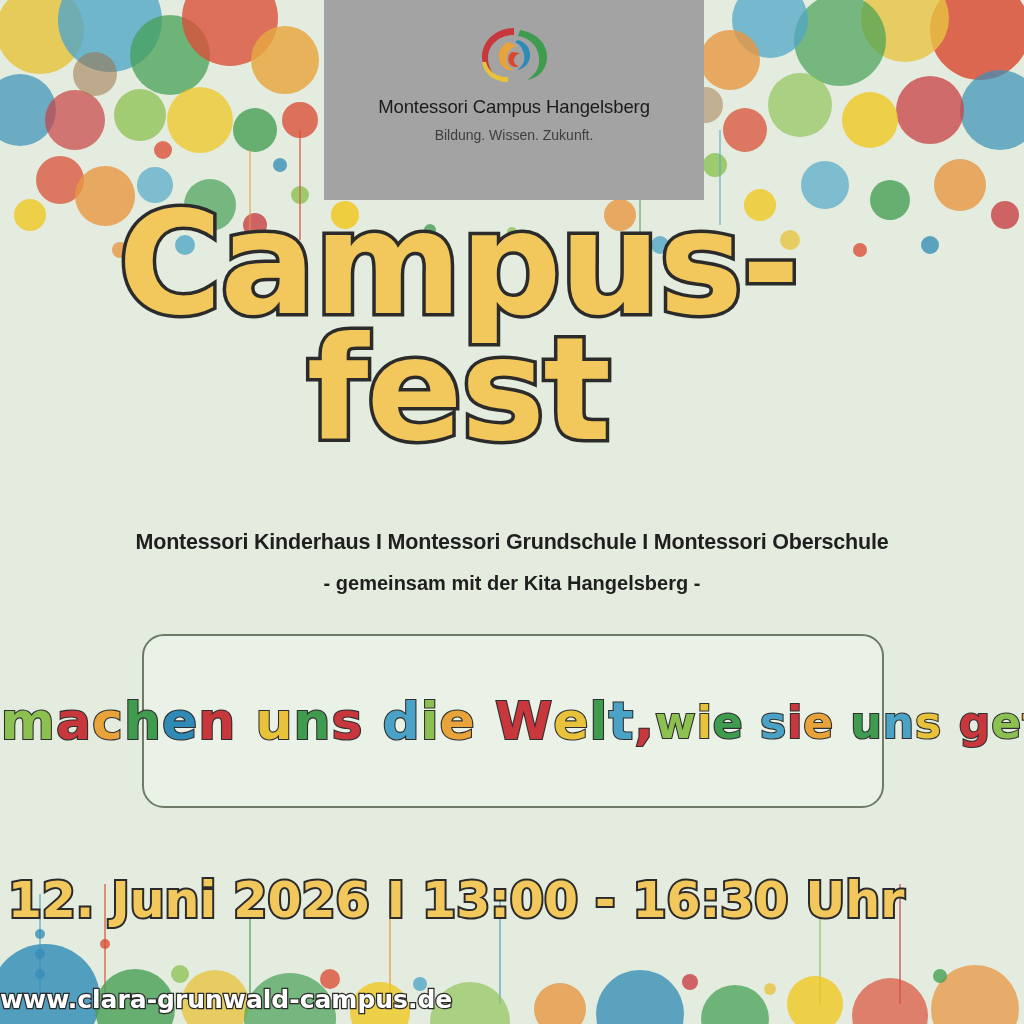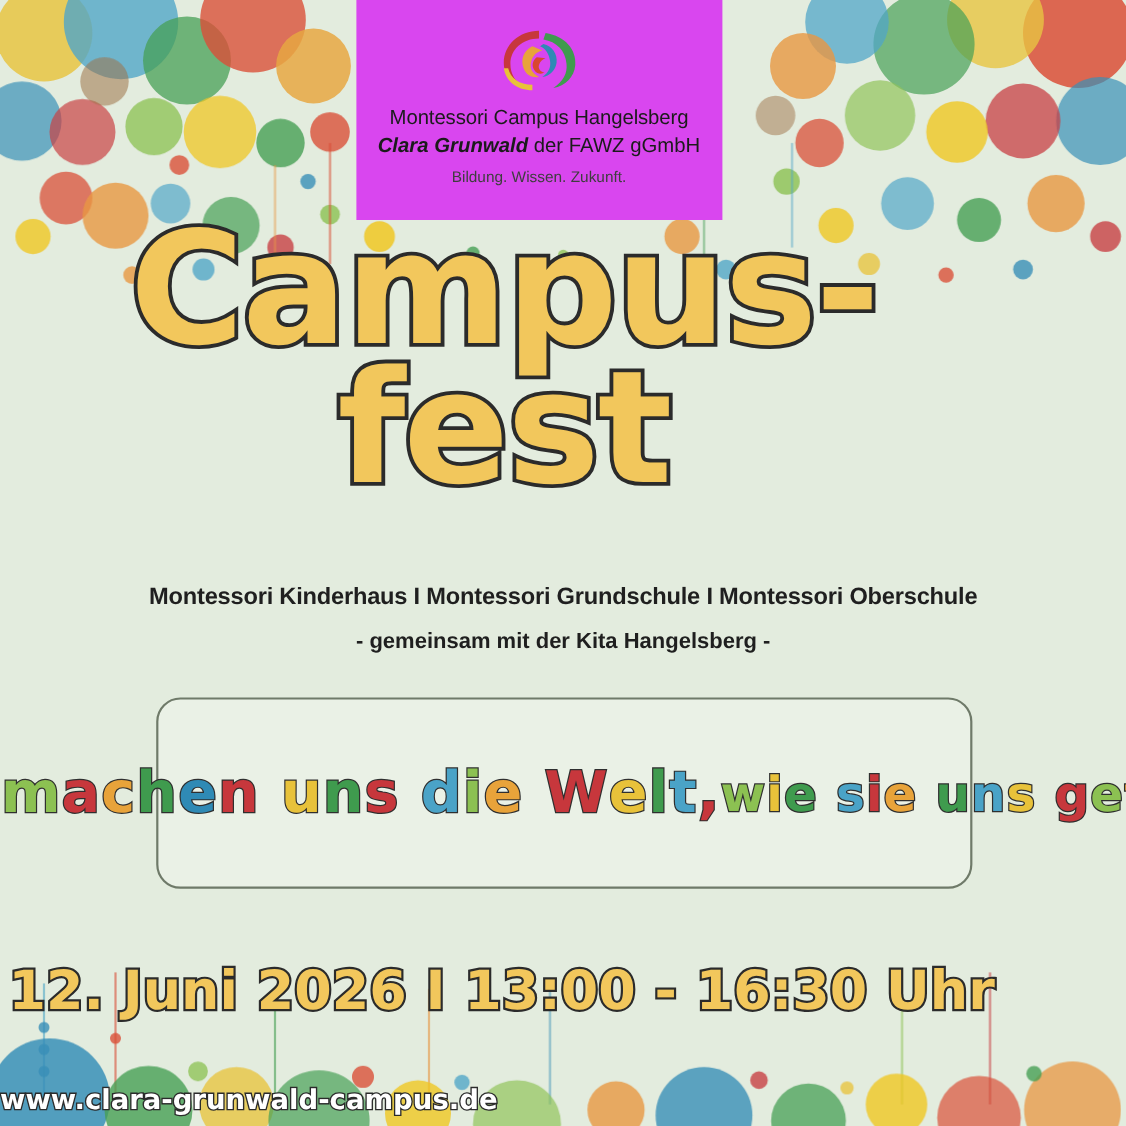--- a/index.html
+++ b/index.html
@@ -20,22 +20,22 @@
     left: 0; width: 1024px;
     pointer-events: none;
   }
   .deco-top { top: 0; height: 300px; }
   .deco-bottom { bottom: 0; height: 140px; }
 
   
   .logo-card {
     position: absolute;
     left: 324px; top: 0;
-    width: 332px; height: 200px;
-    background: #d946ef;
+    width: 380px; height: 200px;
+    background: #a3a3a3;
     z-index: 20;
     display: flex;
     flex-direction: column;
     align-items: center;
     justify-content: flex-start;
     padding-top: 22px;
   }
   .logo-mark { width: 92px; height: 62px; }
   .logo-line1 {
     font-size: 18.5px;
@@ -263,21 +263,20 @@
   <div class="logo-card">
     <svg class="logo-mark" viewBox="0 0 92 62">
       <path d="M46 6 C28 6 14 19 14 35 C14 47 22 56 34 58 C24 53 20 45 20 36 C20 23 31 13 46 13 Z" fill="#c7373c"></path>
       <path d="M52 8 C70 11 80 23 79 37 C78 48 70 56 59 58 C68 52 72 45 71 36 C70 24 62 16 50 14 Z" fill="#3f9b4e"></path>
       <path d="M40 20 C32 24 29 32 32 40 C34 46 40 49 46 48 C40 45 37 40 39 34 C40 29 44 25 49 24 Z" fill="#e8a33a"></path>
       <path d="M50 18 C58 20 63 27 62 35 C61 42 56 47 49 48 C55 44 57 39 56 33 C55 27 52 22 47 20 Z" fill="#2f8ab5"></path>
       <path d="M44 30 C40 33 39 38 42 42 C44 45 48 46 51 44 C47 43 45 40 46 37 C47 34 49 32 52 31 Z" fill="#d9472f"></path>
       <path d="M14 40 C16 52 26 60 40 60 L40 55 C28 55 20 49 18 40 Z" fill="#e8c23a"></path>
     </svg>
     <div class="logo-line1">Montessori Campus Hangelsberg</div>
-    <div class="logo-line2"><span class="ital">Clara Grunwald</span><span> der FAWZ gGmbH</span></div>
     <div class="logo-tag">Bildung. Wissen. Zukunft.</div>
   </div>
 
   <div class="title-wrap">
     <div class="title-line l1">Campus-</div>
     <div class="title-line l2">fest</div>
   </div>
 
   <div class="sub1">Montessori Kinderhaus I Montessori Grundschule I Montessori Oberschule</div>
   <div class="sub2">-  gemeinsam mit der Kita Hangelsberg -</div>

